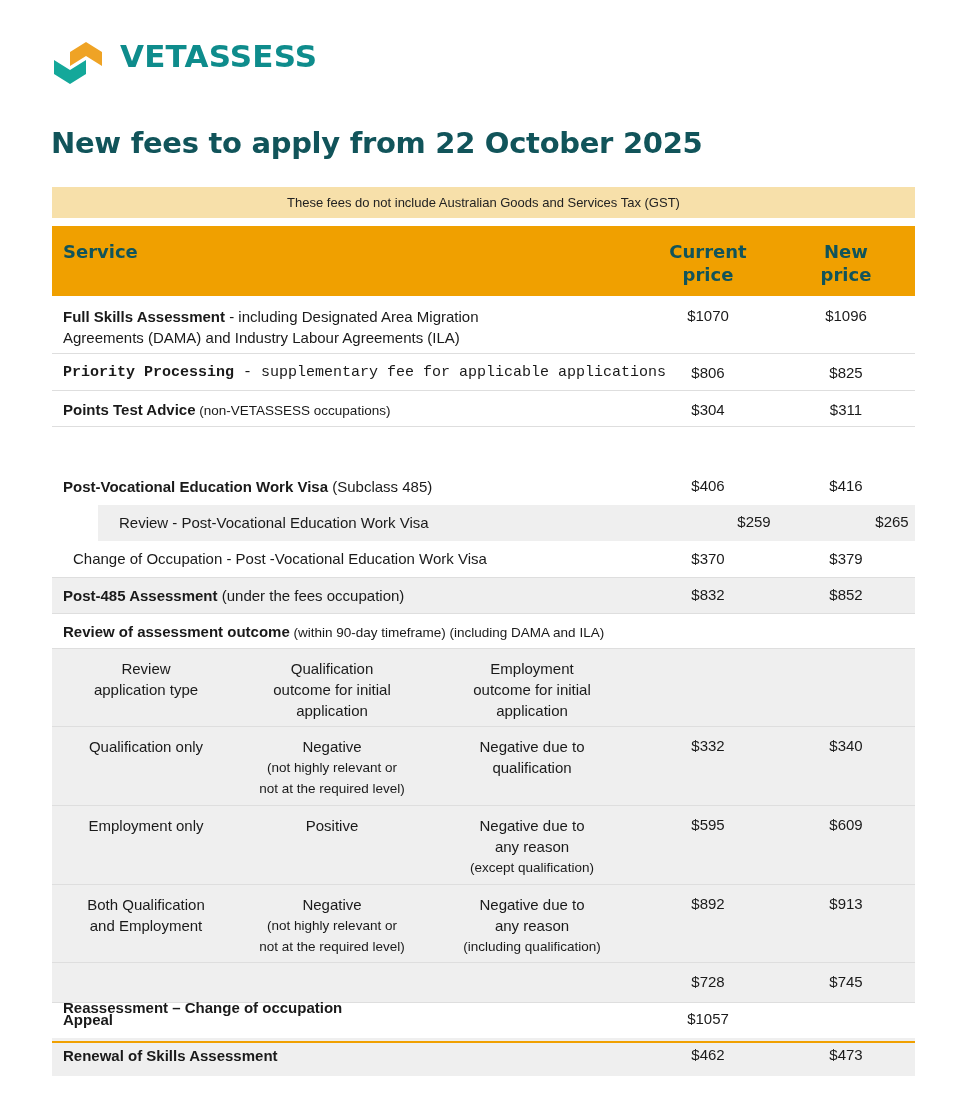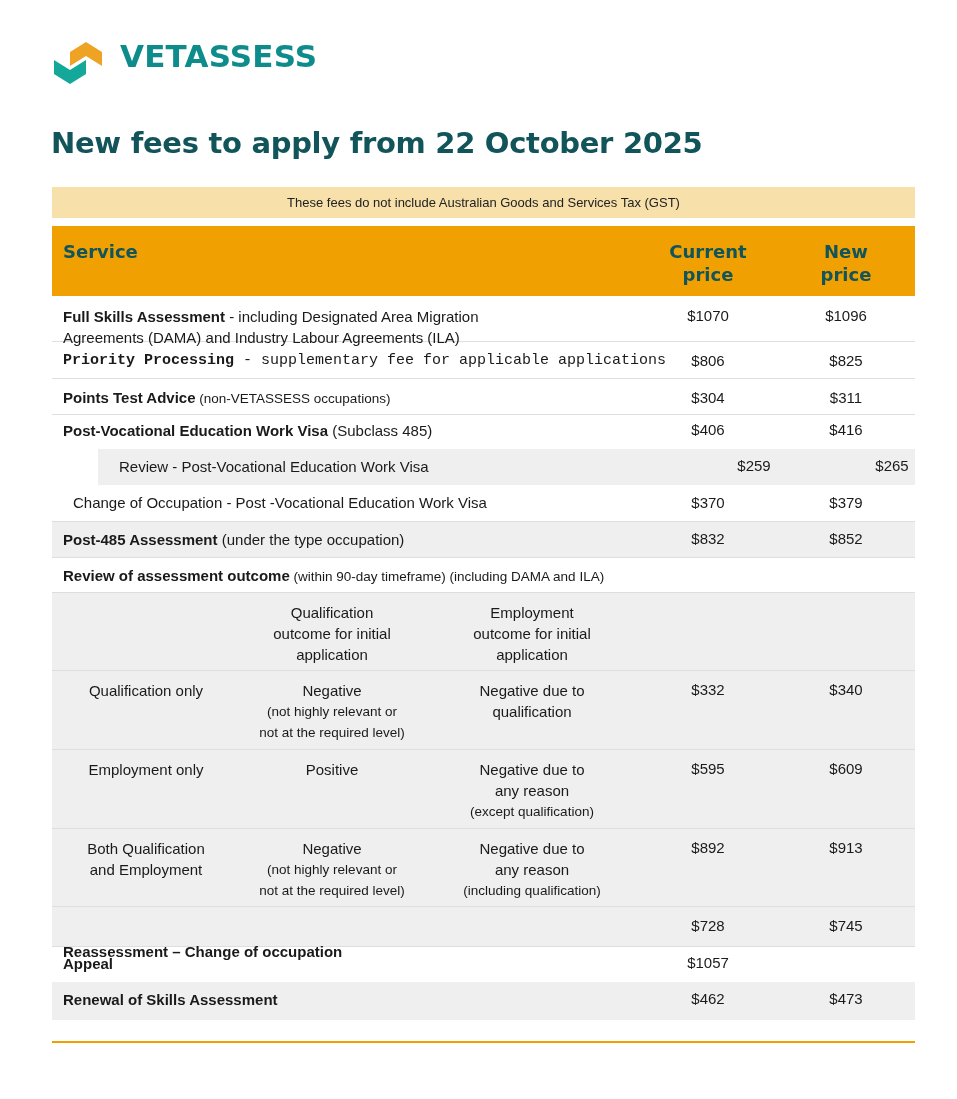--- a/index.html
+++ b/index.html
@@ -58,21 +58,21 @@
     <div class="cur">
       <div>Current</div>
       <div>price</div>
     </div>
     <div class="new">
       <div>New</div>
       <div>price</div>
     </div>
   </div>
 
-  <div class="row" style="height:46px;">
+  <div class="row" style="height:58px;">
     <div class="label" style="top:10px;">
       <b>Full Skills Assessment</b><span> - including Designated Area Migration</span><br>
       <span>Agreements (DAMA) and Industry Labour Agreements (ILA)</span>
     </div>
     <div class="p1" style="top:11px;">$1070</div>
     <div class="p2" style="top:11px;">$1096</div>
   </div>
 
   <div class="row" style="height:37px;">
     <div class="label" style="top:8px;font-family:Liberation Mono, monospace;">
@@ -83,21 +83,21 @@
   </div>
 
   <div class="row" style="height:36px;">
     <div class="label" style="top:8px;">
       <b>Points Test Advice</b><span class="small"> (non-VETASSESS occupations)</span>
     </div>
     <div class="p1" style="top:10px;">$304</div>
     <div class="p2" style="top:10px;">$311</div>
   </div>
 
-  <div class="row" style="height:34px; border-bottom:none;">
+  <div class="row" style="height:34px; border-bottom:none;margin-top:44px;">
     <div class="label" style="top:5px;">
       <b>Post-Vocational Education Work Visa</b><span> (Subclass 485)</span>
     </div>
     <div class="p1" style="top:6px;">$406</div>
     <div class="p2" style="top:6px;">$416</div>
   </div>
 
   <div class="row grey" style="height:36px; border-bottom:none;margin-left:46px;">
     <div class="label indent" style="top:7px;">Review - Post-Vocational Education Work Visa</div>
     <div class="p1" style="top:8px;">$259</div>
@@ -105,33 +105,37 @@
   </div>
 
   <div class="row" style="height:37px;">
     <div class="label indent" style="top:7px;">Change of Occupation - Post -Vocational Education Work Visa</div>
     <div class="p1" style="top:9px;">$370</div>
     <div class="p2" style="top:9px;">$379</div>
   </div>
 
   <div class="row grey" style="height:36px;">
     <div class="label" style="top:7px;">
-      <b>Post-485 Assessment</b><span> (under the type occupation)</span>
+      <b>Post-485 Assessment</b><span> (under the fees occupation)</span>
     </div>
     <div class="p1" style="top:8px;">$832</div>
     <div class="p2" style="top:8px;">$852</div>
   </div>
 
   <div class="row" style="height:35px;">
     <div class="label" style="top:7px;">
       <b>Review of assessment outcome</b><span class="small"> (within 90-day timeframe) (including DAMA and ILA)</span>
     </div>
   </div>
 
   <div class="row grey" style="height:78px;">
+    <div class="sub c1" style="top:9px;">
+      <div>Review</div>
+      <div>application type</div>
+    </div>
     <div class="sub c2" style="top:9px;">
       <div>Qualification</div>
       <div>outcome for initial</div>
       <div>application</div>
     </div>
     <div class="sub c3" style="top:9px;">
       <div>Employment</div>
       <div>outcome for initial</div>
       <div>application</div>
     </div>

